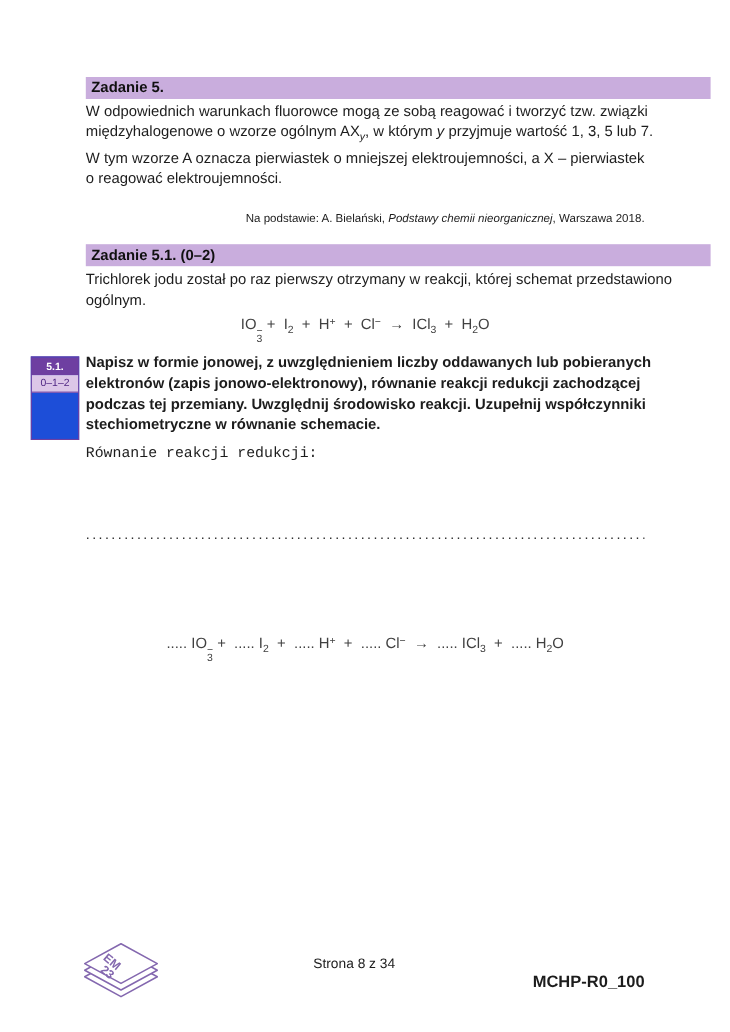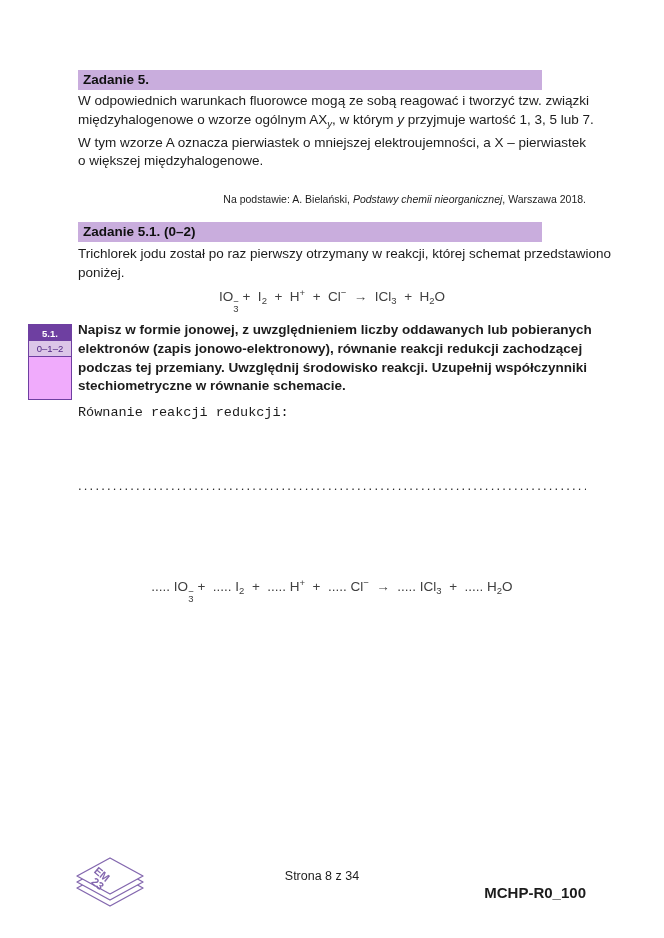--- a/index.html
+++ b/index.html
@@ -3,38 +3,38 @@
 <meta charset="utf-8">
 <style>
   html,body{margin:0;padding:0;background:#e8e8e8;}
   .page{
     position:relative;width:664px;height:938px;background:#ffffff;
     margin:0 auto;overflow:hidden;
     font-family:"Liberation Sans","DejaVu Sans",sans-serif;
     color:#1c1c1c;
   }
   .taskbar{
-    position:absolute;left:78px;width:464px;height:20px;
+    position:absolute;left:78px;width:568px;height:20px;
     line-height:20px;padding-left:5px;box-sizing:border-box;
     font-size:13.5px;font-weight:bold;color:#101010;
   }
   .textblock{position:absolute;left:78px;width:514px;font-size:13.5px;line-height:18.8px;}
   .textblock .line{white-space:nowrap;}
   .bold{font-weight:bold;}
   .it{font-style:italic;}
   .un{}
   .sb{font-size:9.5px;vertical-align:-3px;}
   .sp{font-size:9.5px;vertical-align:4.5px;}
   .stk{display:inline-flex;flex-direction:column;align-items:flex-start;
        vertical-align:-4px;font-size:9.5px;line-height:7px;}
   .source{position:absolute;right:78px;font-size:10.5px;color:#1c1c1c;white-space:nowrap;}
   .equation{position:absolute;left:78px;width:508px;text-align:center;
             font-size:13.5px;white-space:pre;color:#404040;}
   .scorebox{position:absolute;left:28px;top:324px;width:44px;height:76px;
-            border:1.3px solid #6e3fa1;background:#f0abfc;box-sizing:border-box;}
+            border:1.3px solid #6e3fa1;background:#1d4ed8;box-sizing:border-box;}
   .scorebox-top{background:#6e3fa1;color:#ffffff;font-size:9.5px;font-weight:bold;
                 text-align:center;padding:3px 0 2px 0;}
   .scorebox-mid{background:#dcc6e8;color:#4f2683;font-size:9.5px;font-weight:normal;
                 text-align:center;padding:2px 0;border-bottom:1.3px solid #6e3fa1;}
   .label{position:absolute;left:78px;font-size:13.5px;}
   .dotline{position:absolute;left:78px;width:508px;height:15px;overflow:hidden;
            font-size:13px;letter-spacing:2.2px;color:#2a2a2a;white-space:nowrap;}
   .footer-page{position:absolute;top:869px;left:0;width:644px;text-align:center;
                font-size:12.5px;color:#1c1c1c;}
   .footer-code{position:absolute;top:884px;right:78px;font-size:15px;font-weight:bold;
@@ -47,32 +47,32 @@
 <div class="page">
 
   <div class="taskbar" style="top:70px;background:#c9addd;">
     <span>Zadanie 5.</span>
   </div>
 
   <div class="textblock" style="top:92px;">
     <div class="line"><span>W odpowiednich warunkach fluorowce mogą ze sobą reagować i tworzyć tzw. związki</span></div>
     <div class="line"><span>międzyhalogenowe o wzorze ogólnym AX</span><span class="it sb">y</span><span>, w którym </span><span class="it">y</span><span> przyjmuje wartość 1, 3, 5 lub 7.</span></div>
     <div class="line"><span>W tym wzorze A oznacza pierwiastek o mniejszej elektroujemności, a X – pierwiastek</span></div>
-    <div class="line"><span>o większej międzyhalogenowe.</span></div>
+    <div class="line"><span>o reagować elektroujemności.</span></div>
   </div>
 
   <div class="source" style="top:193px;"><span>Na podstawie: A. Bielański, </span><span class="it">Podstawy chemii nieorganicznej</span><span>, Warszawa 2018.</span></div>
 
   <div class="taskbar" style="top:222px;background:#c9addd;">
     <span>Zadanie 5.1. (0–2)</span>
   </div>
 
   <div class="textblock" style="top:245px;">
     <div class="line"><span>Trichlorek jodu został po raz pierwszy otrzymany w reakcji, której schemat przedstawiono</span></div>
-    <div class="line"><span>poniżej.</span></div>
+    <div class="line"><span>ogólnym.</span></div>
   </div>
 
   <div class="equation" style="top:287px;"><span>IO</span><span class="stk"><span>−</span><span>3</span></span><span> +  </span><span>I</span><span class="sb">2</span><span>  +  </span><span>H</span><span class="sp">+</span><span>  +  </span><span>Cl</span><span class="sp">−</span><span>  →  </span><span>ICl</span><span class="sb">3</span><span>  +  </span><span>H</span><span class="sb">2</span><span>O</span></div>
 
   <div class="scorebox">
     <div class="scorebox-top">5.1.</div>
     <div class="scorebox-mid">0–1–2</div>
     <div class="scorebox-empty"></div>
   </div>
 

